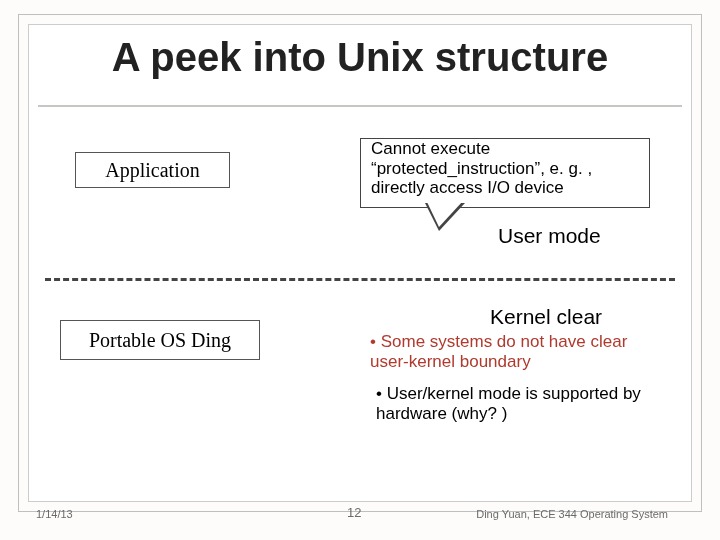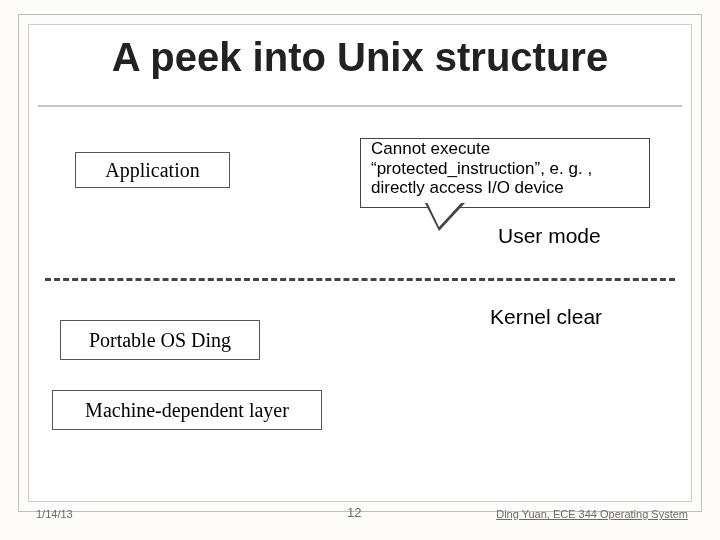--- a/index.html
+++ b/index.html
@@ -142,24 +142,23 @@
     color:#6b6b6b;
   }
   .foot-page {
     position:absolute;
     left:347px; bottom:20px;
     font-size:13px;
     color:#6b6b6b;
   }
   .foot-credit {
     position:absolute;
-    right:32px; bottom:20px;
+    right:52px; bottom:20px;
     font-size:11px;
     color:#6b6b6b;
-    text-decoration:underline;
   }
 </style>
 </head>
 <body>
 
 <div class="slide">
   <div class="frame1"></div>
   <div class="frame2"></div>
 
   <div class="title">A peek into Unix structure</div>
@@ -176,21 +175,22 @@
 
   <div class="mode-label user-mode">User mode</div>
 
   <div class="dashed"></div>
 
   <div class="mode-label kernel-mode">Kernel clear</div>
 
   <div class="box box-pos">
     <span>Portable OS Ding</span>
   </div>
-  <div class="box box-mdl">
-    <span>Machine-dependent layer</span>
+
+  <div class="klist">
+    <div class="b1">• Some systems do not have clear user-kernel boundary</div>
+    <div class="b2">• User/kernel mode is supported by hardware (why? )</div>
   </div>
-
 
   <div class="foot-date">1/14/13</div>
   <div class="foot-page">12</div>
   <div class="foot-credit">Ding Yuan, ECE 344 Operating System</div>
 </div>
 
 </body></html>

